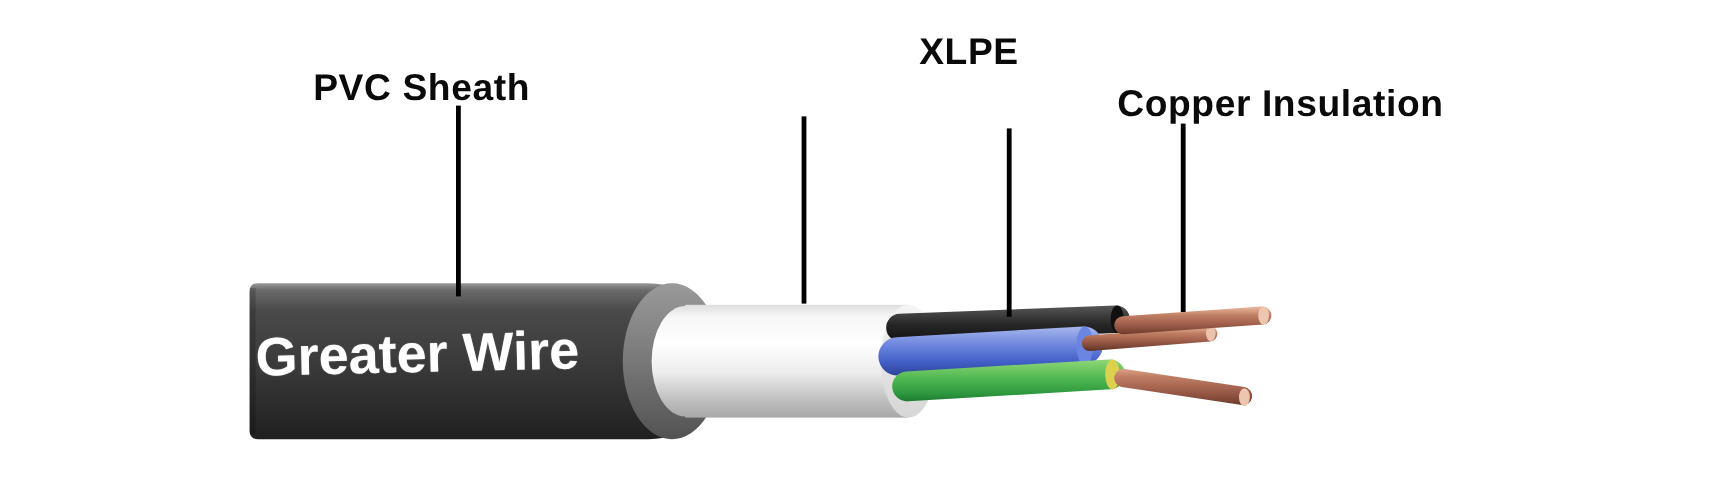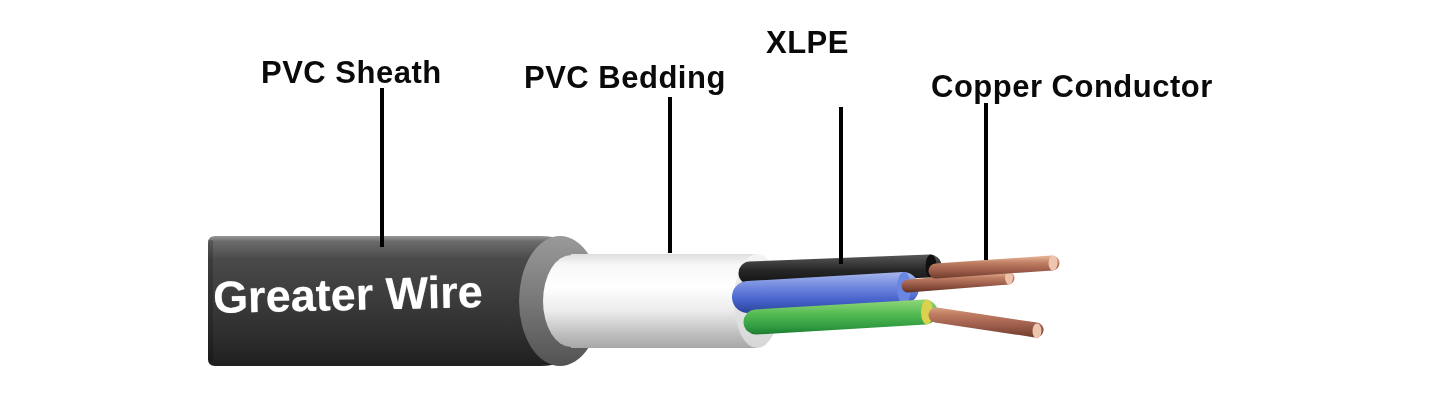--- a/index.html
+++ b/index.html
@@ -135,23 +135,22 @@
     <ellipse cx="1037" cy="331" rx="4.5" ry="7.5" fill="#eec6b0"></ellipse>
   </svg>
 
   <div class="leader" id="ln-sheath"></div>
   <div class="leader" id="ln-bedding"></div>
   <div class="leader" id="ln-xlpe"></div>
   <div class="leader" id="ln-copper"></div>
 
   <div class="lbl" id="lbl-sheath">PVC Sheath</div>
 
-  <div class="lbl" id="lbl-bedding">PVC Bedding</div>
 
   <div class="lbl" id="lbl-xlpe">
     <span>XLPE</span>
   </div>
 
-  <div class="lbl" id="lbl-copper">Copper Conductor</div>
+  <div class="lbl" id="lbl-copper">Copper Insulation</div>
 
   <div class="brand">Greater Wire</div>
 
 </div>
 
 </body></html>

